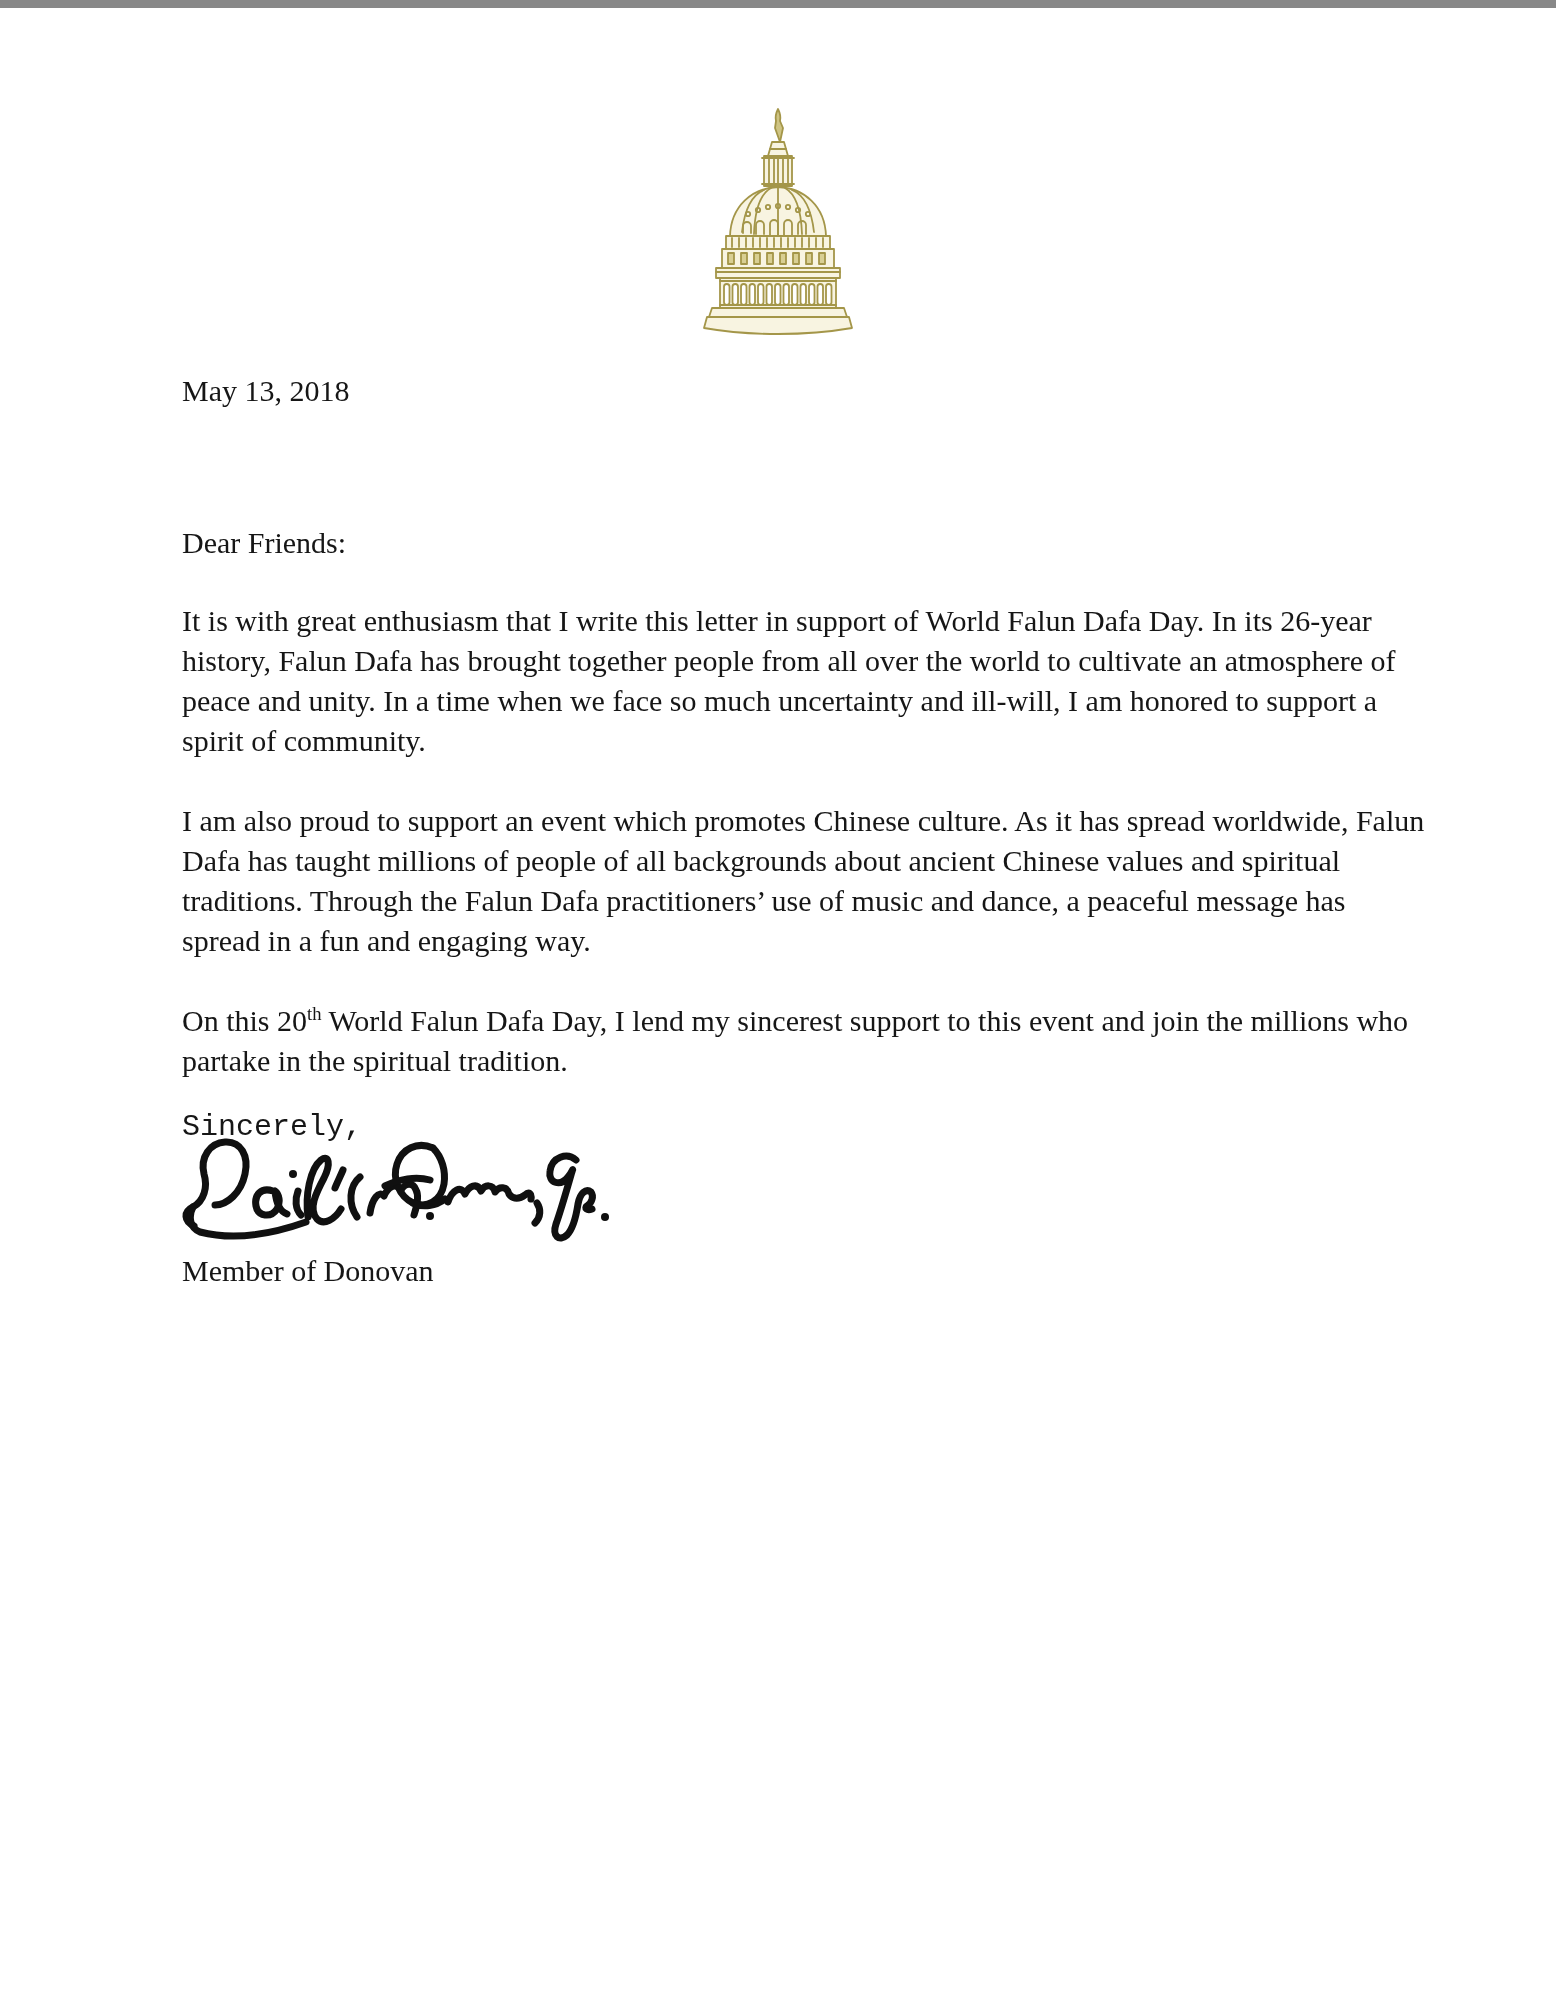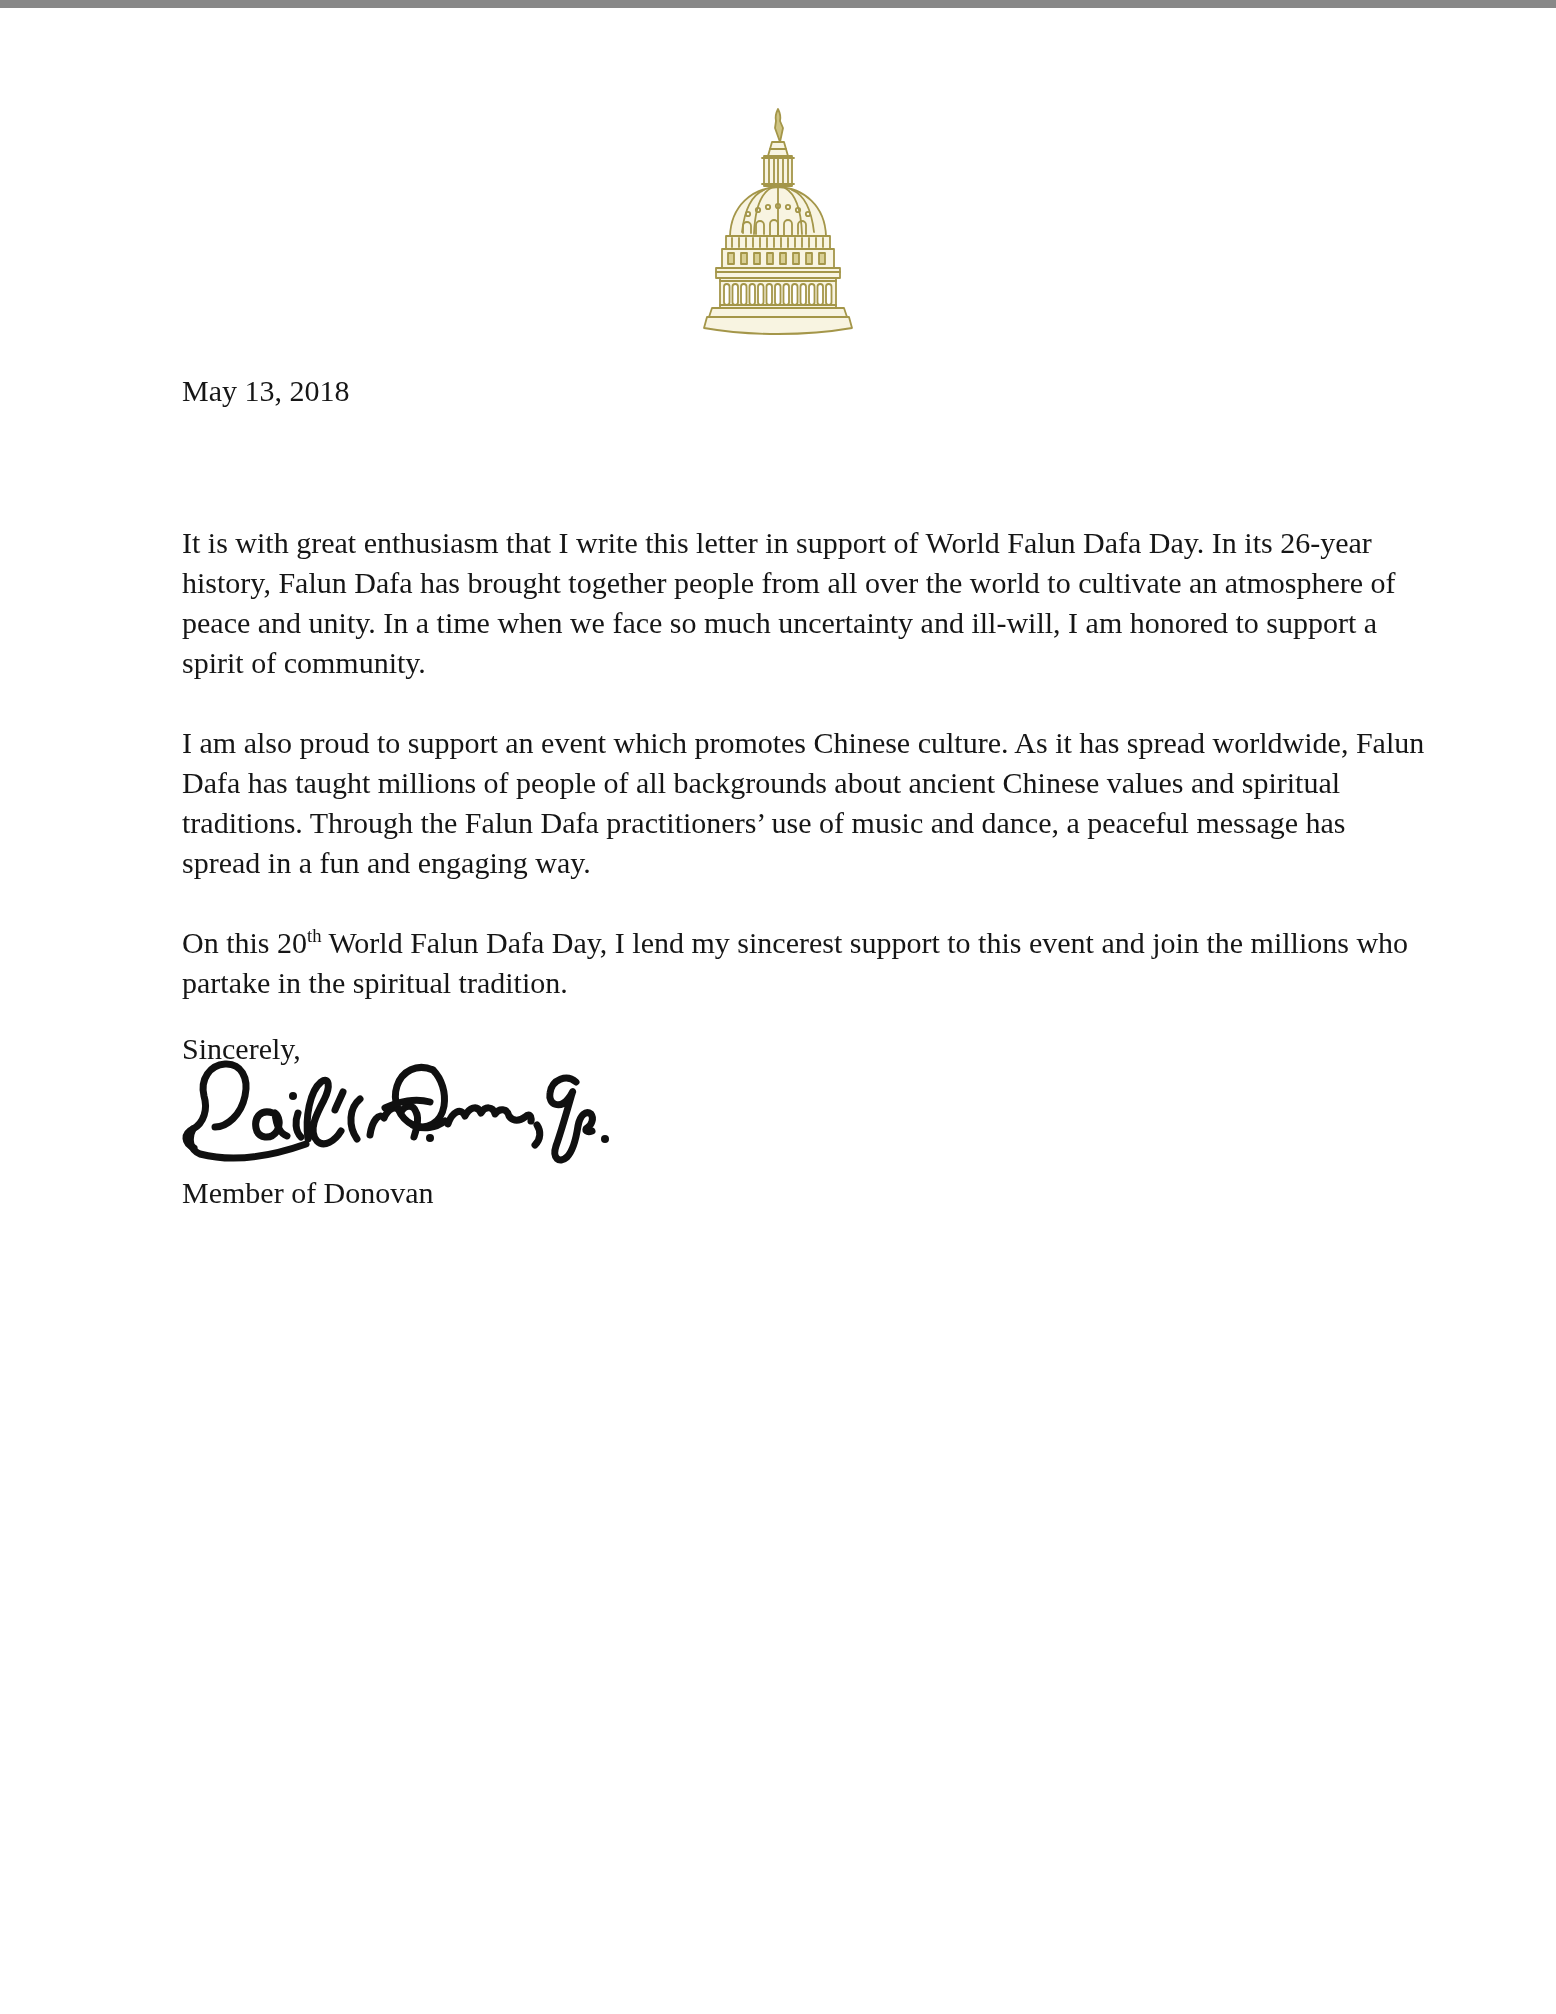--- a/index.html
+++ b/index.html
@@ -21,21 +21,21 @@
     position:absolute;
     left:182px;top:363px;
     width:1245px;
     font-size:30px;
     line-height:40px;
   }
   .date{margin:0 0 112px 0;}
   .salutation{margin:0 0 38px 0;}
   .para{margin:0 0 40px 0;}
   .para-last{margin:0 0 26px 0;}
-  .closing{margin:0;}
+  .closing{margin:0;font-family:Liberation Mono, monospace;}
   sup.ord{font-size:0.62em;line-height:0;vertical-align:super;}
   .signature-wrap{margin:-18px 0 0 -2px;height:122px;}
   .signer-name{margin:-6px 0 0 0;}
   .signer-title{margin:0;}
 </style>
 </head>
 <body>
 
 <div class="page">
 
@@ -105,20 +105,21 @@
       <rect x="124" y="178" width="5.5" height="21" rx="2.7" fill="#ffffff"></rect>
 
       <path d="M10,202 L142,202 L145,211 L7,211 Z" fill="#f8f4e1"></path>
       <path d="M5,211 L147,211 L150,222 C104,230 48,230 2,222 Z" fill="#f8f4e1"></path>
     </svg>
   </div>
 
   <div class="content">
     <p class="date">May 13, 2018</p>
 
+    <p class="salutation">Dear Friends:</p>
 
     <p class="para">It is with great enthusiasm that I write this letter in support of World Falun Dafa Day. In its 26-year history, Falun Dafa has brought together people from all over the world to cultivate an atmosphere of peace and unity. In a time when we face so much uncertainty and ill-will, I am honored to support a spirit of community.</p>
 
     <p class="para">I am also proud to support an event which promotes Chinese culture. As it has spread worldwide, Falun Dafa has taught millions of people of all backgrounds about ancient Chinese values and spiritual traditions. Through the Falun Dafa practitioners’ use of music and dance, a peaceful message has spread in a fun and engaging way.</p>
 
     <p class="para para-last"><span>On this 20</span><sup class="ord">th</sup><span> World Falun Dafa Day, I lend my sincerest support to this event and join the millions who partake in the spiritual tradition.</span></p>
 
     <p class="closing">Sincerely,</p>
 
     <div class="signature-wrap">

